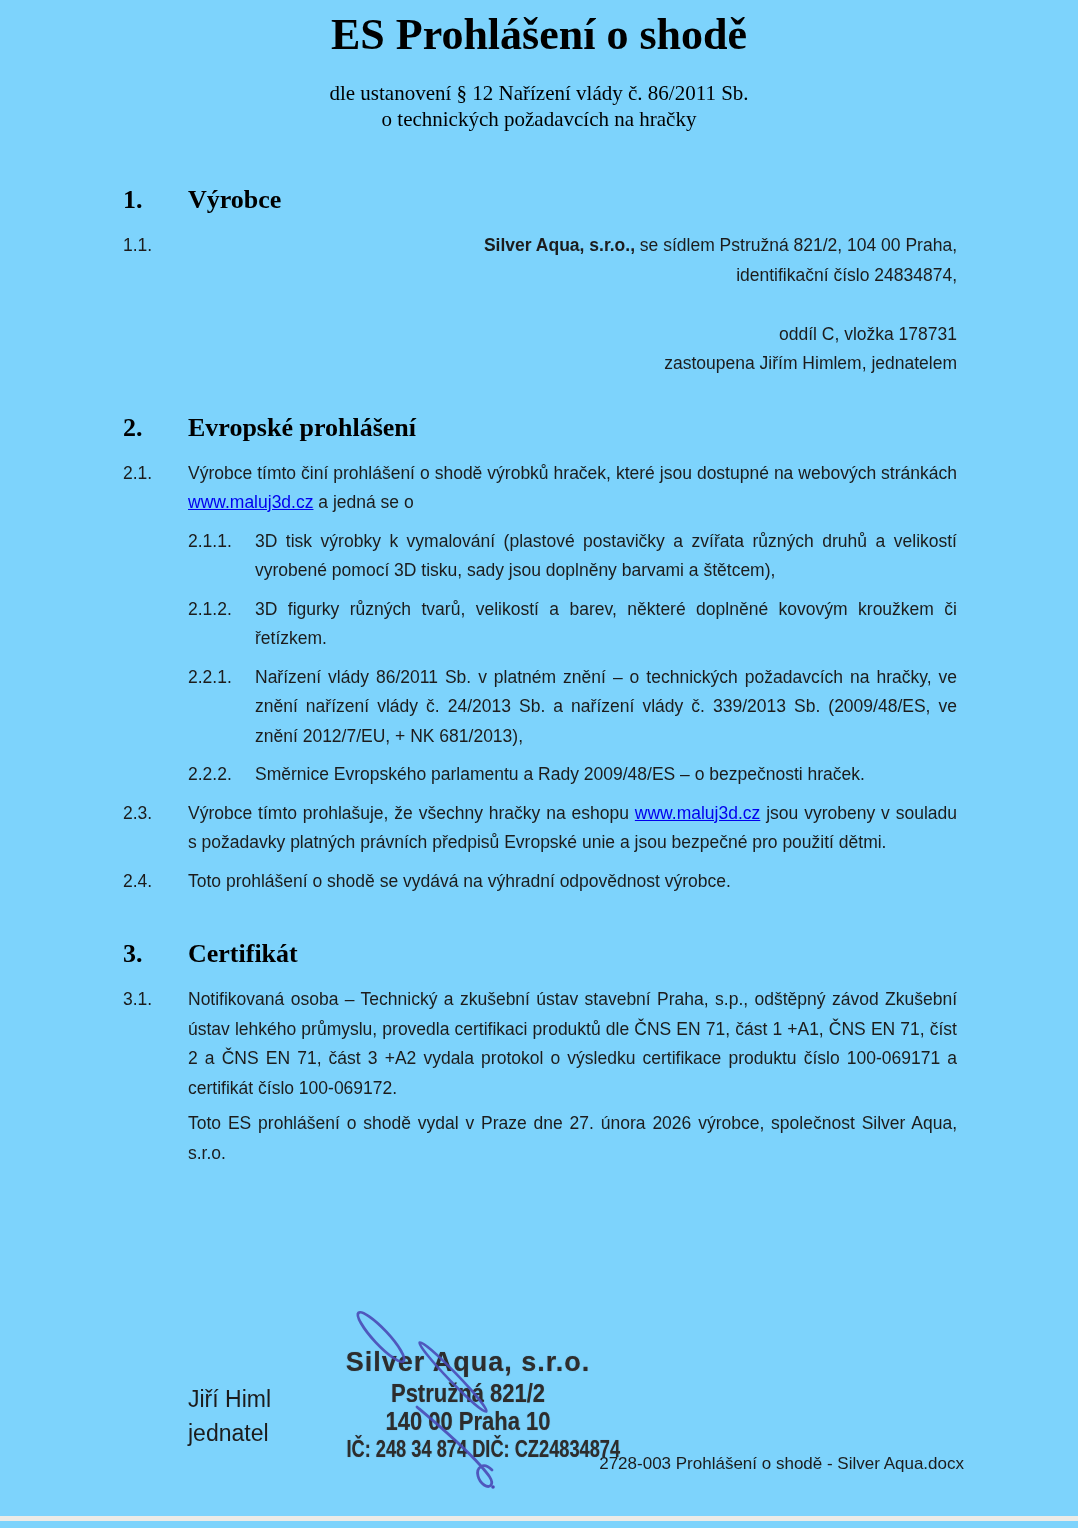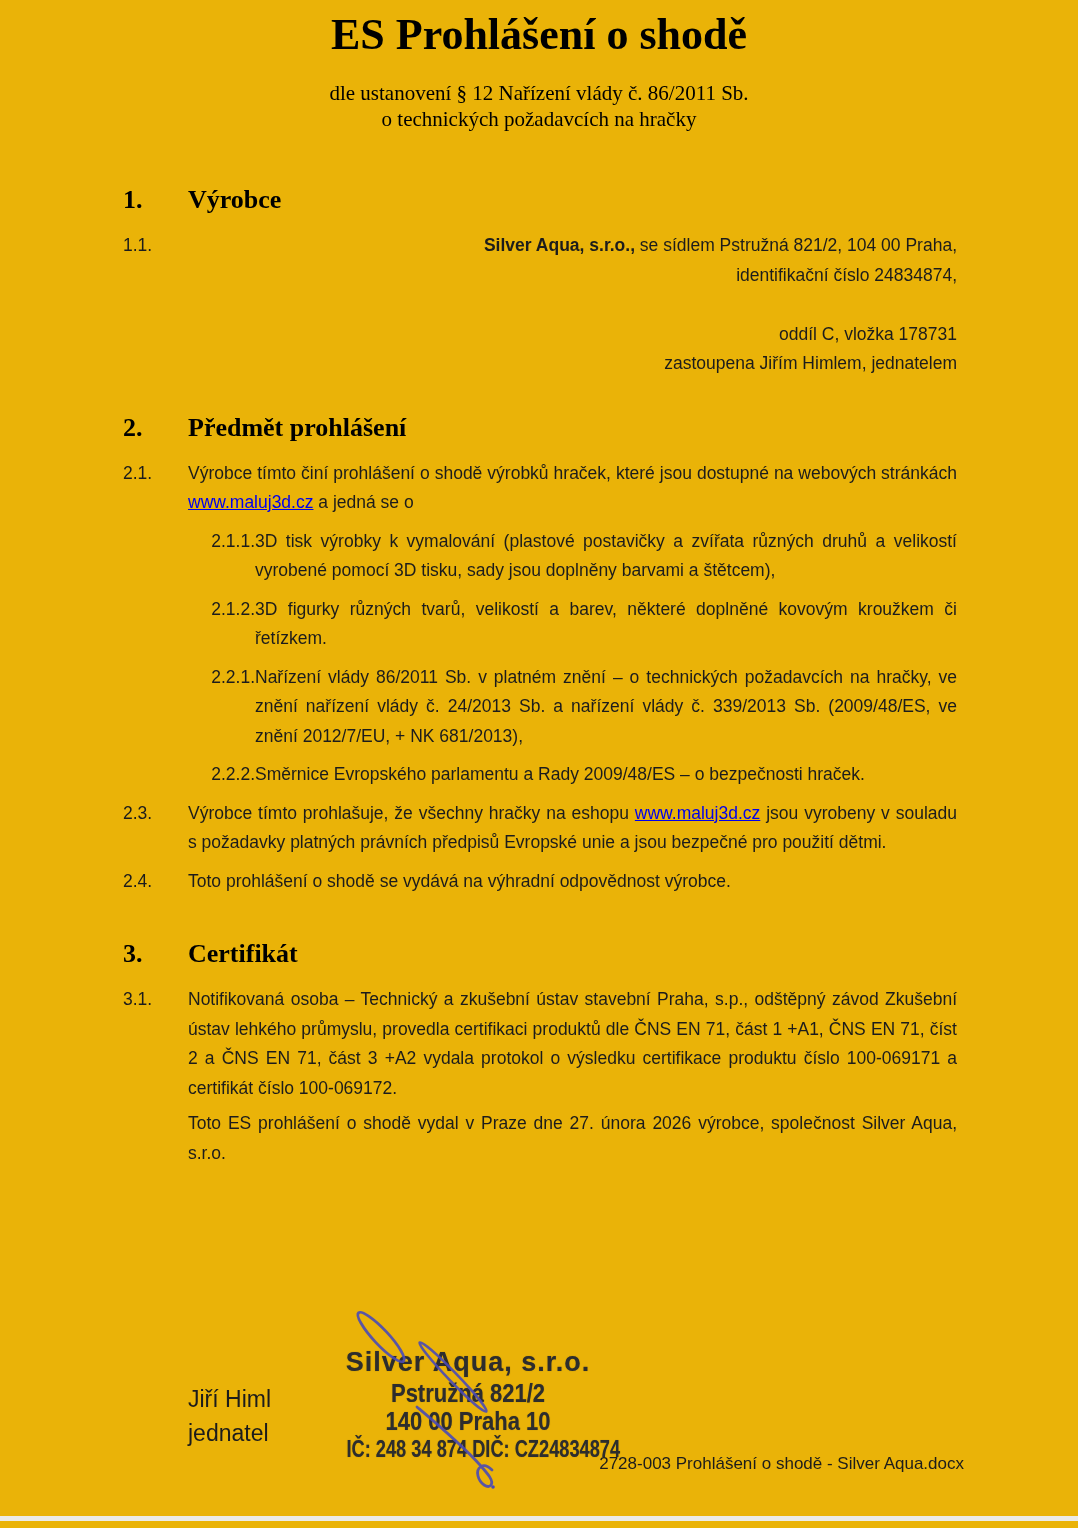--- a/index.html
+++ b/index.html
@@ -1,19 +1,19 @@
 <!DOCTYPE html>
 <html lang="cs"><head>
 <meta charset="utf-8">
 <style>
   html,body{margin:0;padding:0;background:#ffffff;}
   .page{
     position:relative;
     width:1078px;height:1528px;
-    background:#eab308;
+    background:#7dd3fc;
     font-family:"Liberation Sans",sans-serif;
     color:#1c1c1c;
     overflow:hidden;
   }
   .doc-title{
     margin:0;padding-top:11px;
     text-align:center;
     font-family:"Liberation Serif",serif;
     font-weight:bold;font-size:44px;line-height:48px;
     color:#000;
@@ -34,21 +34,21 @@
   }
   .sec-heading .num{width:65px;flex-shrink:0;}
   .h-sec1{margin-top:54px;}
   .h-sec2{margin-top:35px;}
   .h-sec3{margin-top:44px;}
   .item{display:flex;font-size:17.5px;line-height:29.5px;}
   .item .num{width:65px;flex-shrink:0;}
   .item .body{flex:1;text-align:justify;}
   .item .body.left{text-align:right;}
   .subitem{margin-left:65px;}
-  .subitem .num{width:67px;text-align:right;}
+  .subitem .num{width:67px;}
   .mt-first{margin-top:17px;}
   .mt-para{margin-top:9px;}
   .closing{
     margin-left:65px;margin-top:6px;
     font-size:17.5px;line-height:29.5px;text-align:justify;
   }
   b{font-weight:bold;}
   .doclink{color:#0000ee;text-decoration:underline;cursor:pointer;}
   .signer{
     position:absolute;left:188px;top:1382px;
@@ -98,21 +98,21 @@
         <b>Silver Aqua, s.r.o.,</b><span> se sídlem Pstružná 821/2, 104 00 Praha,</span><br>
         <span>identifikační číslo 24834874,</span><br>
         <br>
         <span>oddíl C, vložka 178731</span><br>
         <span>zastoupena Jiřím Himlem, jednatelem</span>
       </div>
     </div>
 
     <div class="sec-heading h-sec2">
       <span class="num">2.</span>
-      <span>Předmět prohlášení</span>
+      <span>Evropské prohlášení</span>
     </div>
 
     <div class="item mt-first">
       <span class="num">2.1.</span>
       <div class="body">
         <span>Výrobce tímto činí prohlášení o shodě výrobků hraček, které jsou dostupné na webových stránkách </span><a class="doclink">www.maluj3d.cz</a><span> a jedná se o</span>
       </div>
     </div>
 
     <div class="item subitem mt-para">

